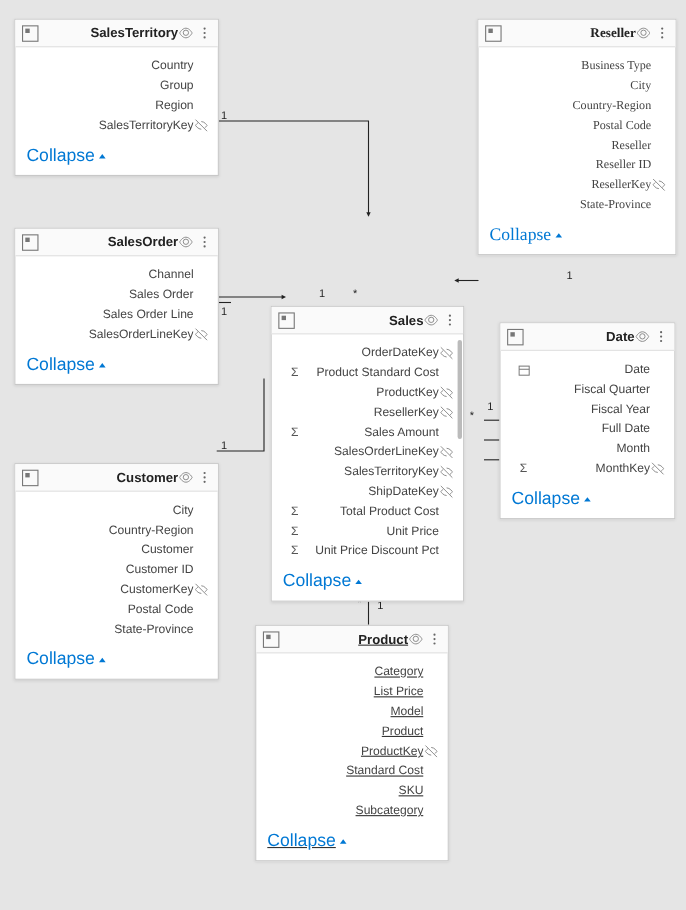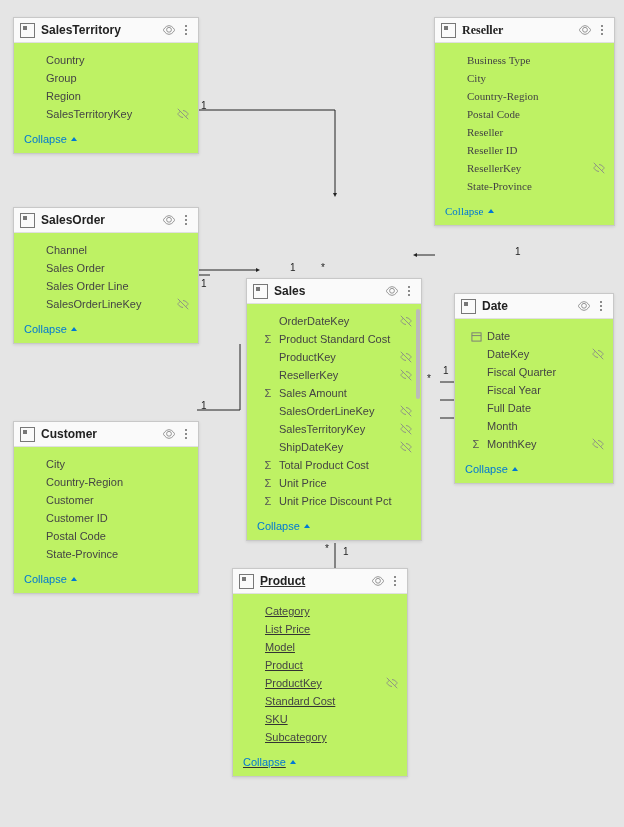--- a/index.html
+++ b/index.html
@@ -1,30 +1,30 @@
 <!DOCTYPE html>
 <html><head>
 <meta charset="utf-8">
 <style>
   html,body{margin:0;padding:0;width:624px;height:827px;background:#e5e5e5;font-family:'Segoe UI',Arial,sans-serif;font-size:11px;color:#333;overflow:hidden;}
-  .table{position:absolute;background:#bef264;border:1px solid #c8c8c8;box-shadow:0 1px 3px rgba(0,0,0,0.1);}
+  .table{position:absolute;background:#ffffff;border:1px solid #c8c8c8;box-shadow:0 1px 3px rgba(0,0,0,0.1);text-align:right;}
   .thead{display:flex;align-items:center;height:24px;padding:0 6px;border-bottom:1px solid #e0e0e0;background:#fafafa;}
   .thead .title{flex:1;font-weight:600;font-size:12px;color:#222;}
   .tbl-icon{width:13px;height:13px;border:1px solid #777;margin-right:6px;position:relative;}
   .tbl-icon::before{content:"";position:absolute;left:2px;top:2px;width:4px;height:4px;background:#777;}
   .eye{width:14px;height:14px;margin-right:4px;position:relative;}
   .eye svg{width:14px;height:14px;}
   .more{width:12px;height:16px;display:flex;flex-direction:column;justify-content:center;align-items:center;gap:2px;}
   .more span{width:2px;height:2px;background:#666;border-radius:50%;}
   .fields{padding:8px 0 2px 0;}
   .field{display:flex;align-items:center;height:18px;padding:0 8px 0 14px;font-size:11px;color:#444;}
   .field .ficon{width:14px;height:14px;margin-right:4px;display:flex;align-items:center;justify-content:center;font-size:11px;color:#555;}
   .field .fname{flex:1;white-space:nowrap;overflow:hidden;text-overflow:ellipsis;}
   .field .hidden-icon{width:14px;height:14px;}
-  .collapse{padding:8px 10px;font-size:11px;color:#0078d4;cursor:pointer;display:flex;align-items:center;gap:4px;}
+  .collapse{padding:8px 10px;font-size:16px;color:#0078d4;cursor:pointer;display:flex;align-items:center;gap:4px;}
   .collapse .up{width:0;height:0;border-left:3px solid transparent;border-right:3px solid transparent;border-bottom:4px solid #0078d4;}
   svg.lines{position:absolute;left:0;top:0;width:624px;height:827px;pointer-events:none;}
   .card-label{position:absolute;font-size:10px;color:#222;}
   .scrollbar{position:absolute;right:1px;width:4px;background:#bbb;border-radius:2px;}
 </style>
 </head>
 <body>
 
 <svg class="lines">
   <defs>
@@ -175,20 +175,27 @@
         <span class="fname">Customer</span>
         <span class="hidden-icon"></span>
       </div>
       <div class="field">
         <span class="ficon"></span>
         <span class="fname">Customer ID</span>
         <span class="hidden-icon"></span>
       </div>
       <div class="field">
         <span class="ficon"></span>
+        <span class="fname">CustomerKey</span>
+        <span class="hidden-icon"><svg viewBox="0 0 16 16" width="14" height="14">
+            <path d="M2 2l12 12M8 4c3.5 0 6 4 6 4s-1 1.5-2.5 2.7M8 12c-3.5 0-6-4-6-4s1-1.5 2.5-2.7" fill="none" stroke="#888" stroke-width="1"></path>
+          </svg></span>
+      </div>
+      <div class="field">
+        <span class="ficon"></span>
         <span class="fname">Postal Code</span>
         <span class="hidden-icon"></span>
       </div>
       <div class="field">
         <span class="ficon"></span>
         <span class="fname">State-Province</span>
         <span class="hidden-icon"></span>
       </div>
     </div>
   <div class="collapse">
@@ -368,27 +375,20 @@
           <svg viewBox="0 0 12 12" width="11" height="11">
             <rect x="1" y="2" width="10" height="9" fill="none" stroke="#777" stroke-width="1"></rect>
             <line x1="1" y1="5" x2="11" y2="5" stroke="#777" stroke-width="1"></line>
           </svg>
         </span>
         <span class="fname">Date</span>
         <span class="hidden-icon"></span>
       </div>
       <div class="field">
         <span class="ficon"></span>
-        <span class="fname">DateKey</span>
-        <span class="hidden-icon"><svg viewBox="0 0 16 16" width="14" height="14">
-            <path d="M2 2l12 12M8 4c3.5 0 6 4 6 4s-1 1.5-2.5 2.7M8 12c-3.5 0-6-4-6-4s1-1.5 2.5-2.7" fill="none" stroke="#888" stroke-width="1"></path>
-          </svg></span>
-      </div>
-      <div class="field">
-        <span class="ficon"></span>
         <span class="fname">Fiscal Quarter</span>
         <span class="hidden-icon"></span>
       </div>
       <div class="field">
         <span class="ficon"></span>
         <span class="fname">Fiscal Year</span>
         <span class="hidden-icon"></span>
       </div>
       <div class="field">
         <span class="ficon"></span>

